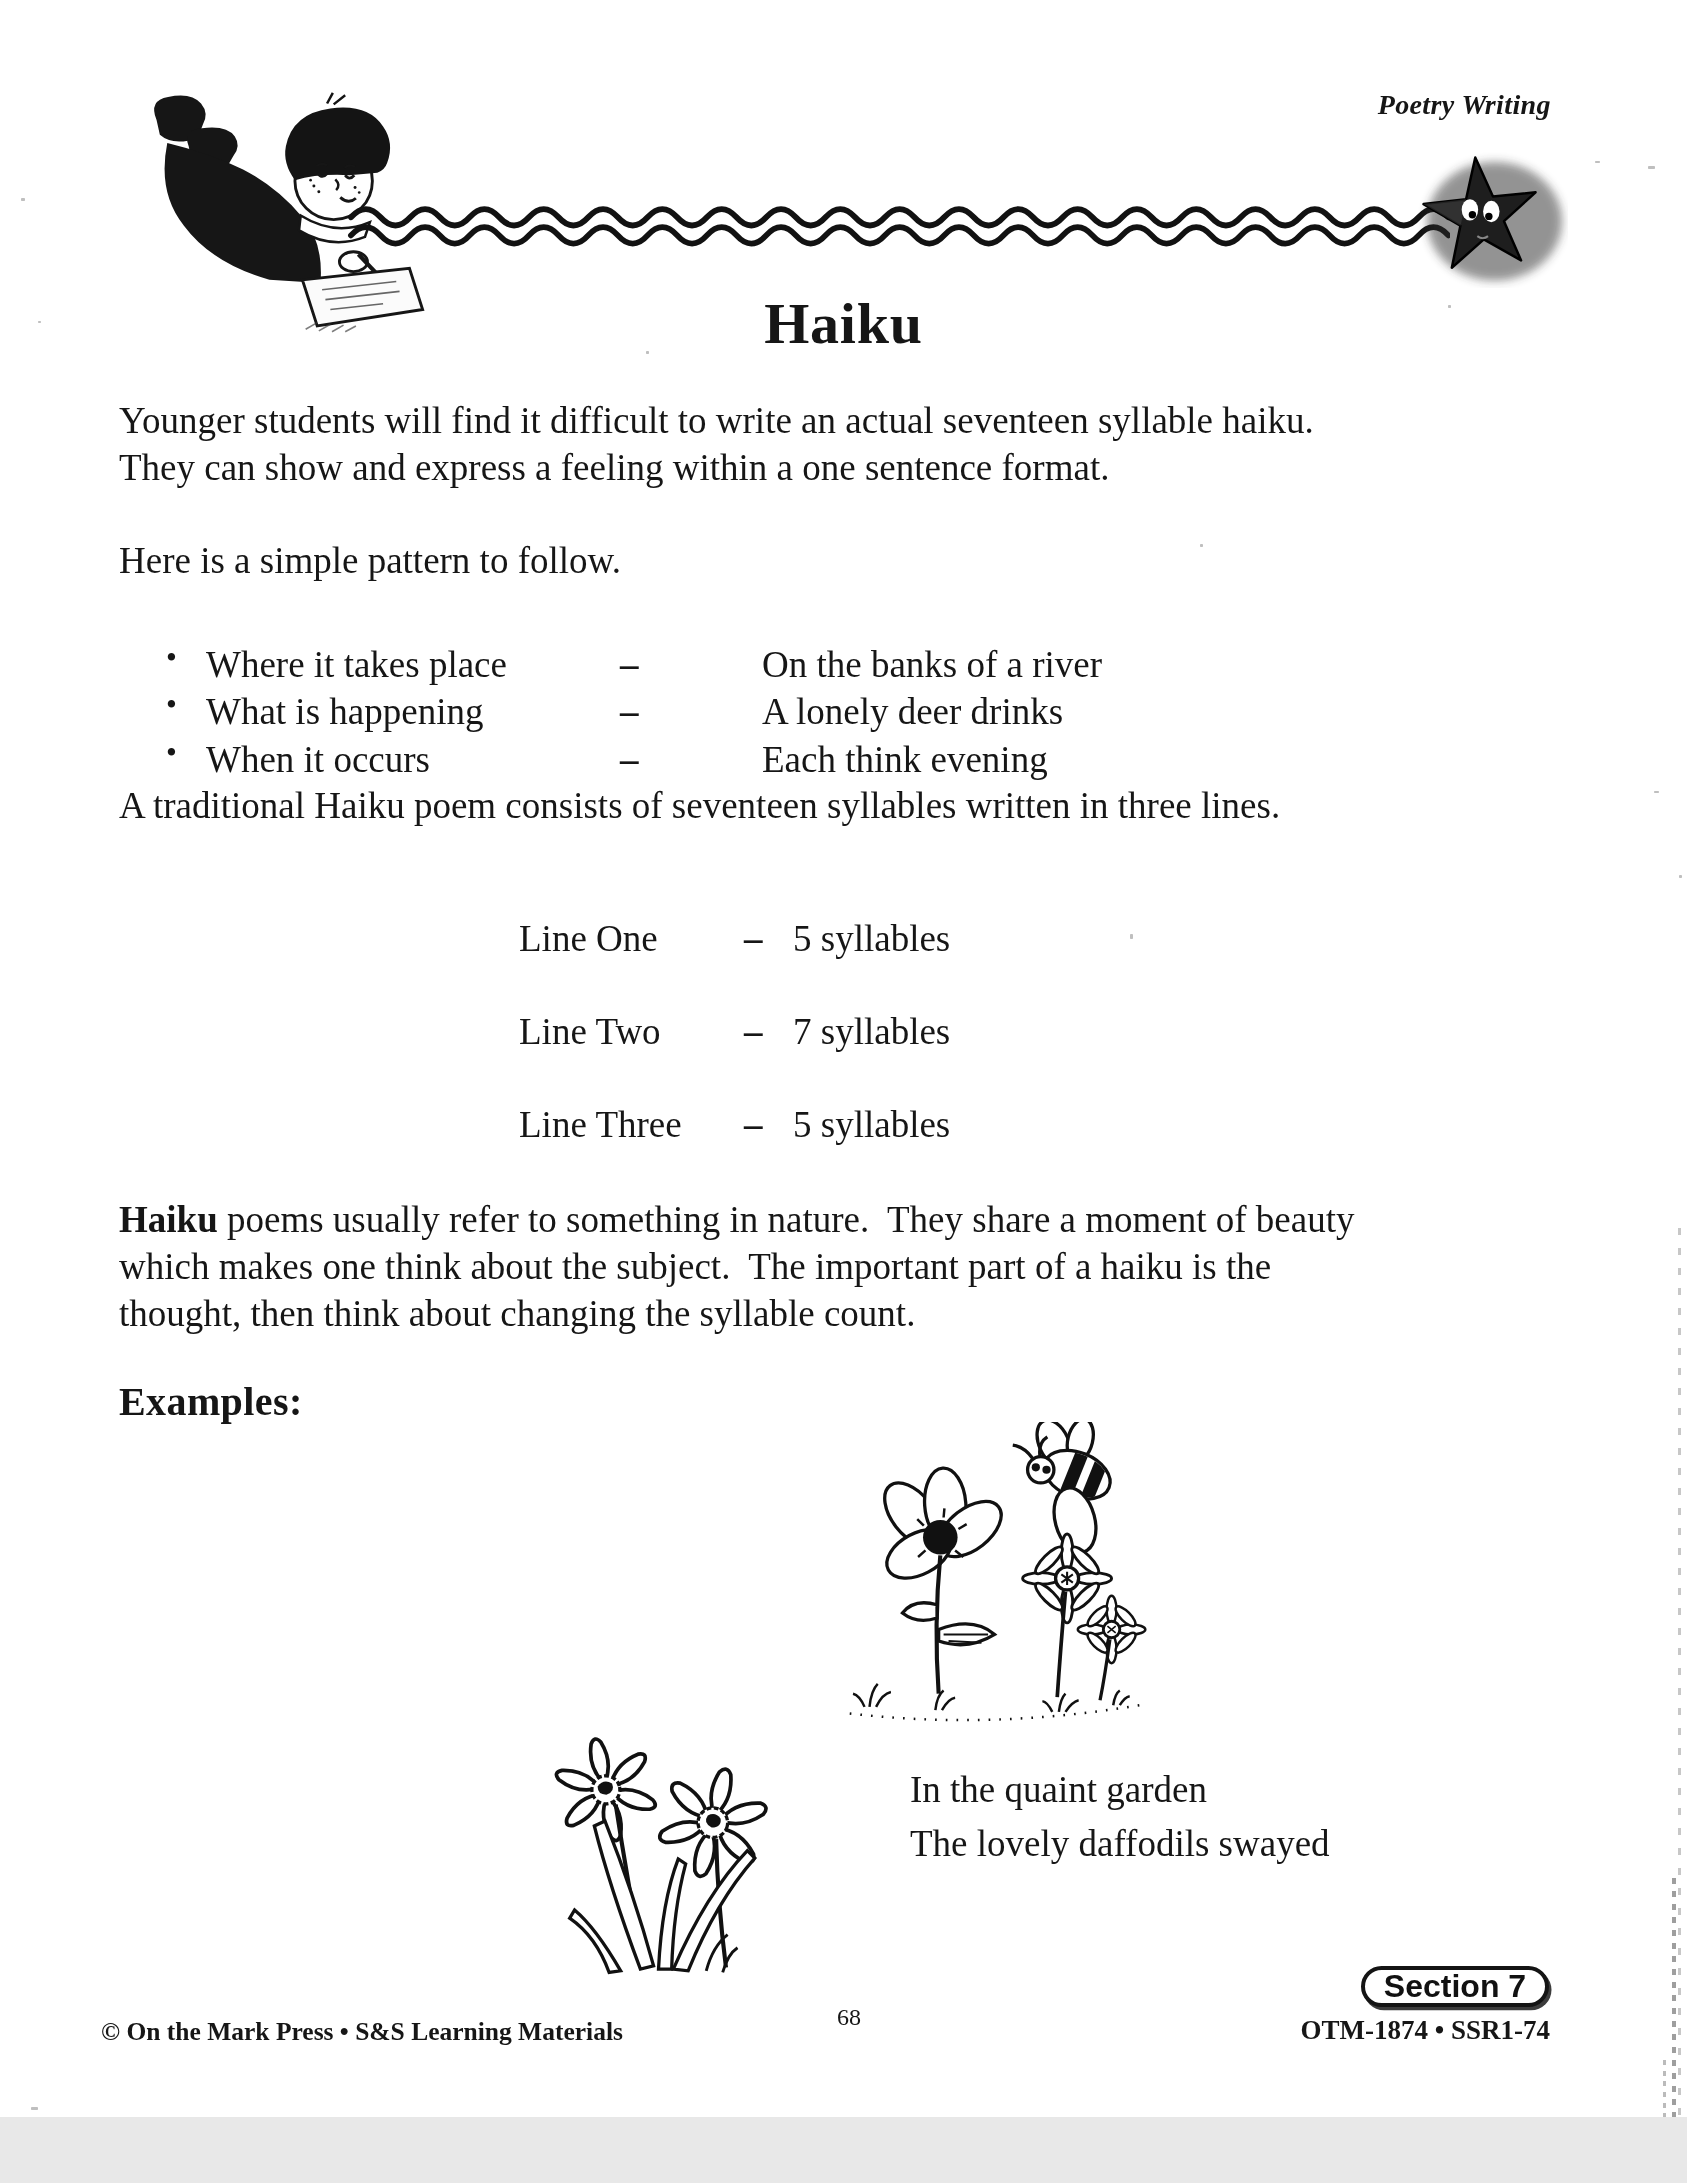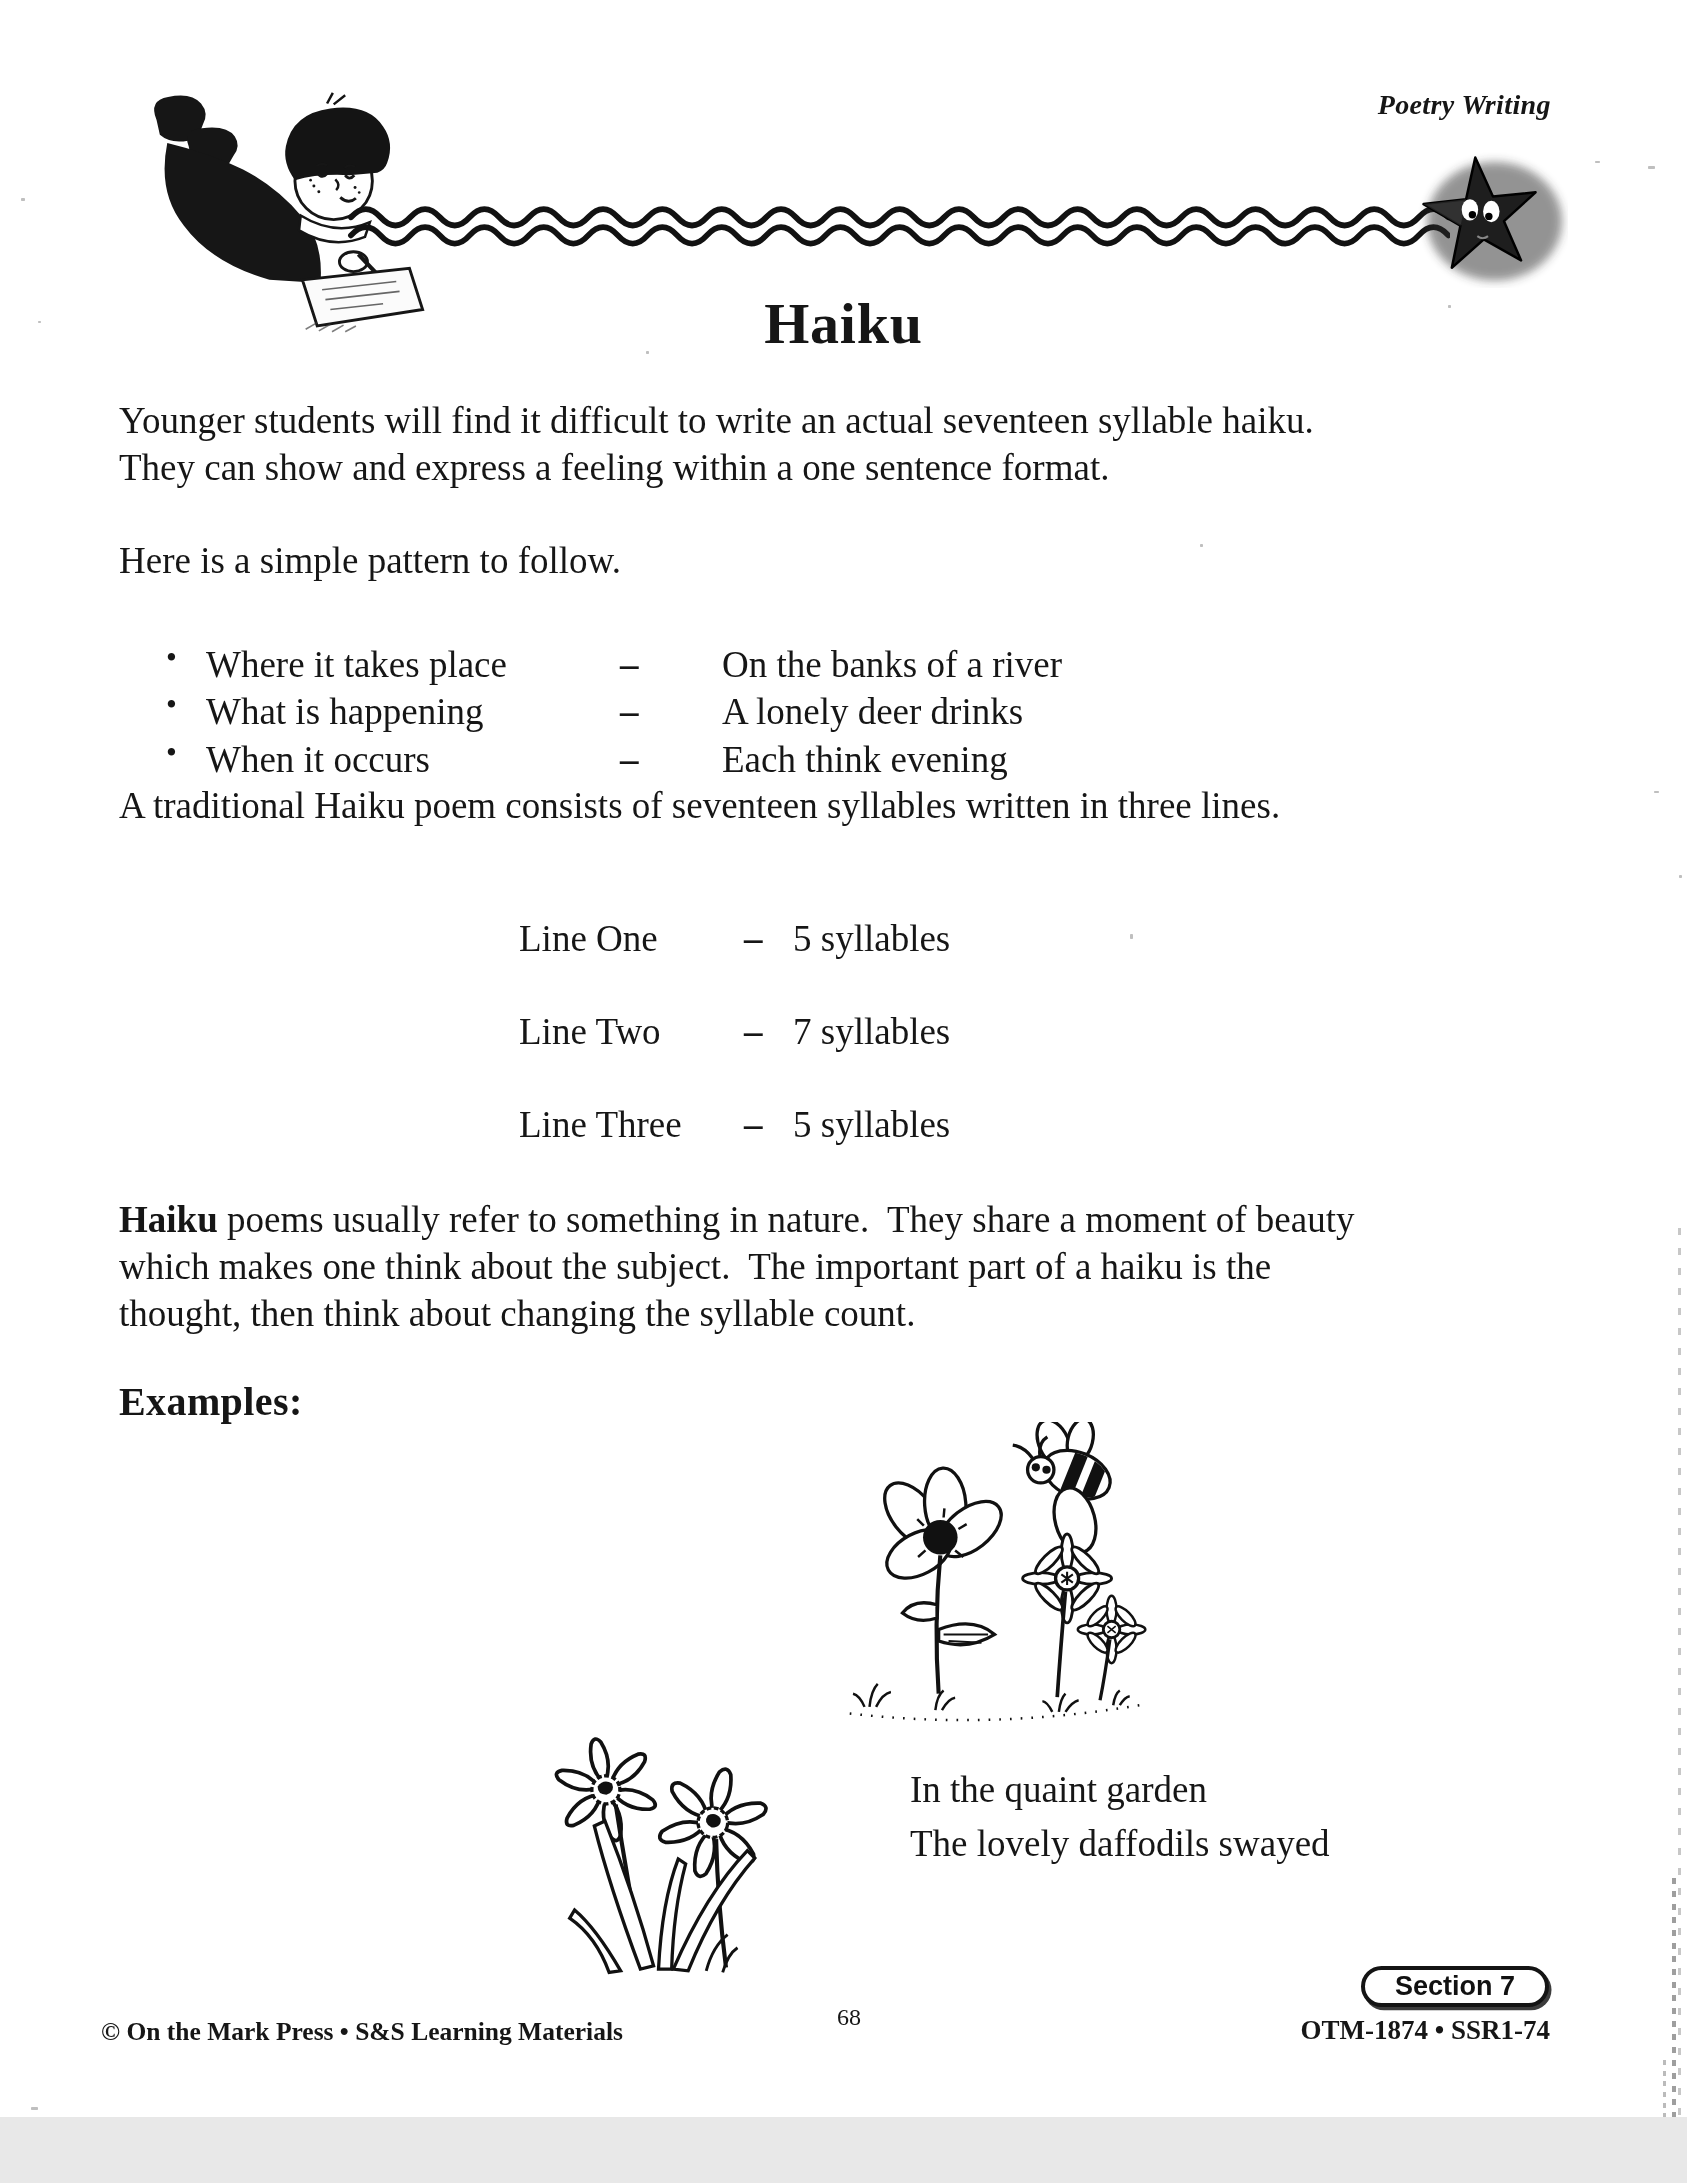--- a/index.html
+++ b/index.html
@@ -25,42 +25,42 @@
   .intro{top:397px;}
   .pattern-intro{top:537px;}
   .structure-intro{top:782px;}
   .description{top:1196px;}
   .bold{font-weight:bold;}
   
   .p-row{position:absolute;left:0;width:1687px;height:48px;font-size:37px;}
   .p-row .p-bullet{position:absolute;left:166px;top:-3.3px;font-size:31px;}
   .p-row .p-label{position:absolute;left:206px;}
   .p-row .p-dash{position:absolute;left:620px;font-weight:bold;}
-  .p-row .p-value{position:absolute;left:722px;}
+  .p-row .p-value{position:absolute;left:762px;}
   
   .s-row{position:absolute;left:0;width:1687px;height:49px;font-size:37px;}
   .s-row .s-label{position:absolute;left:519px;}
   .s-row .s-dash{position:absolute;left:744px;font-weight:bold;}
   .s-row .s-value{position:absolute;left:793px;}
   .examples-heading{
     position:absolute;left:119px;top:1378px;font-size:40px;font-weight:bold;letter-spacing:0.4px;
   }
   .example{position:absolute;font-size:37px;}
   .example-1{left:339px;top:1488px;line-height:58px;}
   .example-2{left:910px;top:1763px;line-height:54px;}
   
   .footer-copyright{position:absolute;left:101px;top:2017px;font-size:25.5px;font-weight:bold;}
   .footer-page-number{position:absolute;left:787px;top:2004px;width:124px;text-align:center;font-size:24px;}
   .footer-code{position:absolute;right:137px;top:2015px;font-size:27px;font-weight:bold;}
   .section-badge{
     position:absolute;left:1361px;top:1966px;width:180px;height:33px;
     border:4.1px solid #141414;border-radius:23px;background:#fff;
     box-shadow:2.5px 3.3px 0 #3c3c3c;
     display:flex;align-items:center;justify-content:center;
-    font-family:"Liberation Sans","DejaVu Sans",sans-serif;font-size:27px;font-weight:bold;color:#111;
+    font-family:"Liberation Sans","DejaVu Sans",sans-serif;font-size:32px;font-weight:bold;color:#111;
   }
   
   .speck{position:absolute;background:#8a8a8a;opacity:.55;border-radius:0.8px;}
   .edge-dots{position:absolute;opacity:.55;}
   .edge-dots.a{left:1678px;top:1228px;width:2.5px;height:947px;
     background:repeating-linear-gradient(to bottom,#9a9a9a 0 7.4px,transparent 7.4px 20px);}
   .edge-dots.b{left:1672px;top:1878px;width:4.1px;height:301px;opacity:.65;
     background:repeating-linear-gradient(to bottom,#6a6a6a 0 5.8px,transparent 5.8px 13px);}
   .edge-dots.c{left:1663px;top:2060px;width:3.3px;height:122px;opacity:.5;
     background:repeating-linear-gradient(to bottom,#777 0 5px,transparent 5px 10.7px);}

